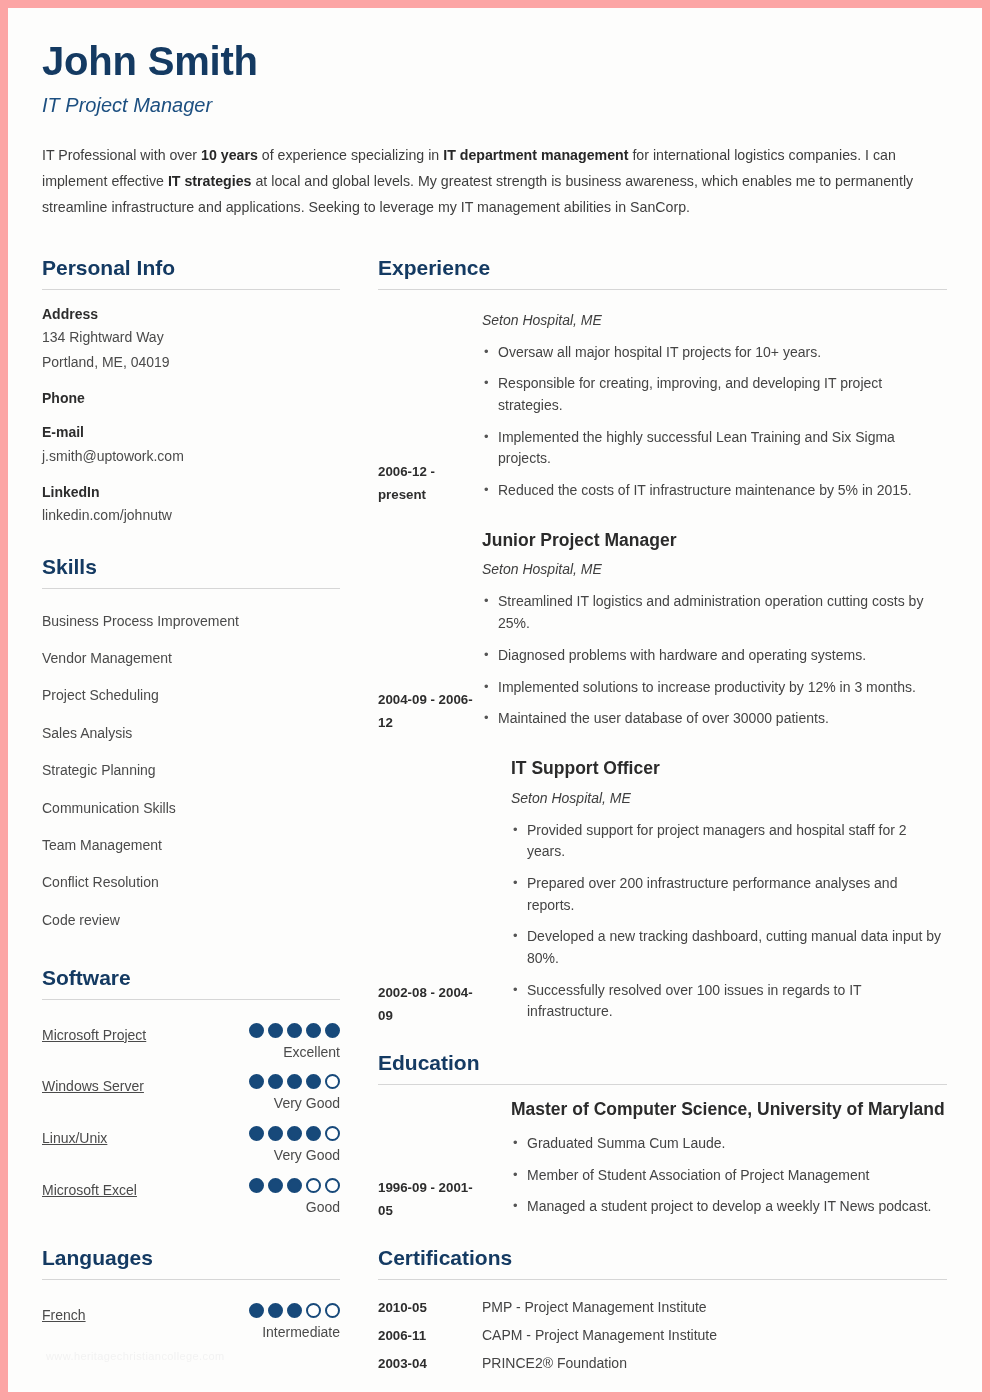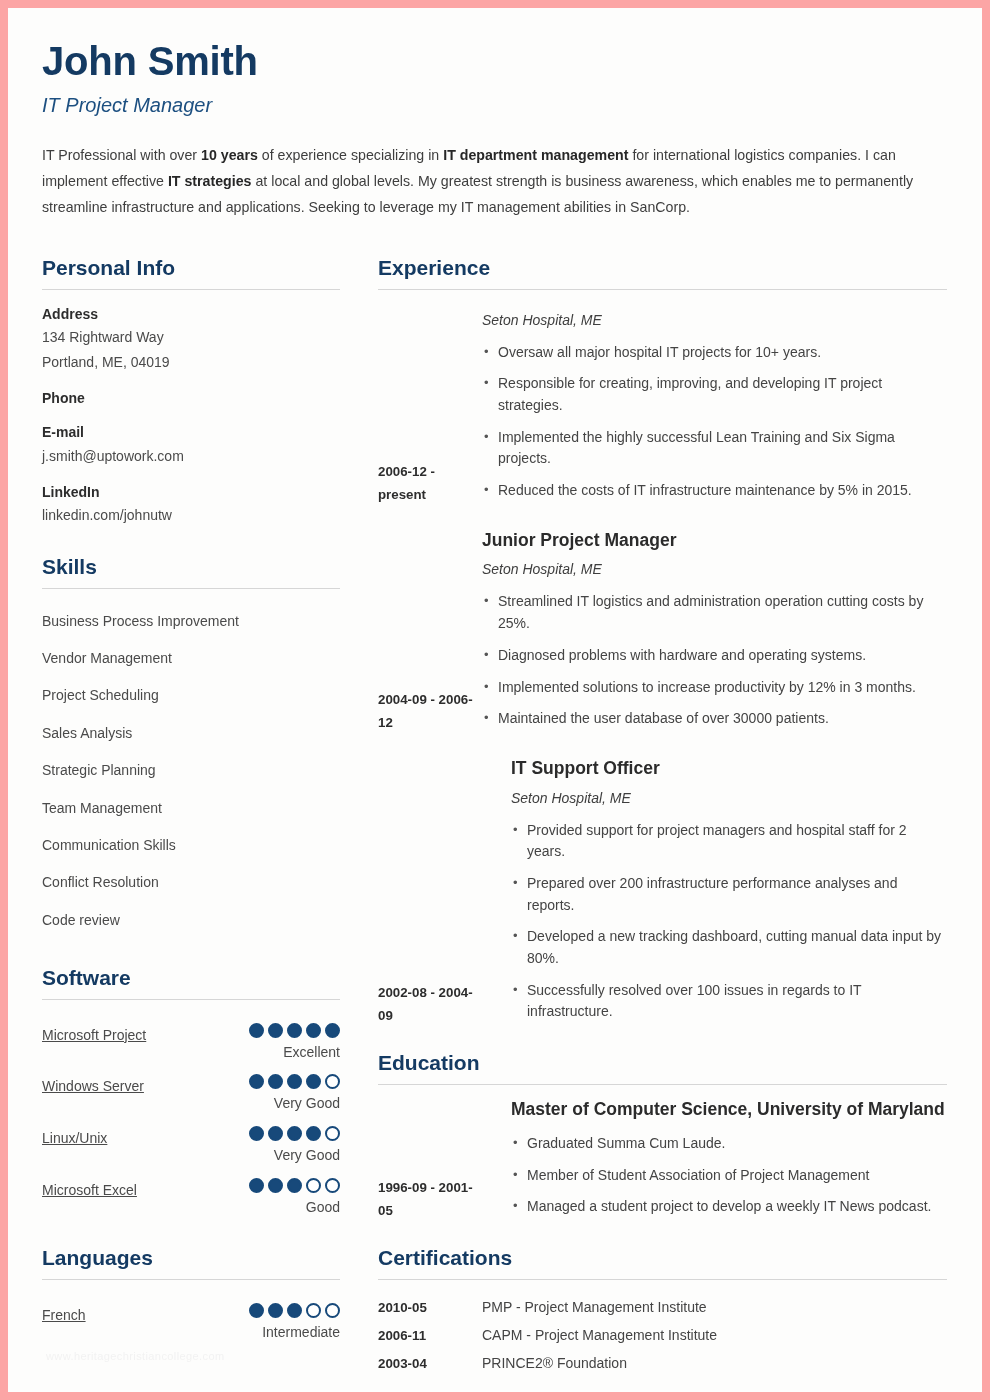--- a/index.html
+++ b/index.html
@@ -239,22 +239,22 @@
 
         <div class="section sec-gap-lg">
           <div class="sec-title">Skills</div>
           <div class="sec-rule"></div>
           <div>
               <div class="skill-item">Business Process Improvement</div>
               <div class="skill-item">Vendor Management</div>
               <div class="skill-item">Project Scheduling</div>
               <div class="skill-item">Sales Analysis</div>
               <div class="skill-item">Strategic Planning</div>
+              <div class="skill-item">Communication Skills</div>
               <div class="skill-item">Team Management</div>
-              <div class="skill-item">Communication Skills</div>
               <div class="skill-item">Conflict Resolution</div>
               <div class="skill-item">Code review</div>
             </div>
         </div>
 
         <div class="section sec-gap-lg">
           <div class="sec-title">Software</div>
           <div class="sec-rule"></div>
           <div>
               <div class="rate-row">

